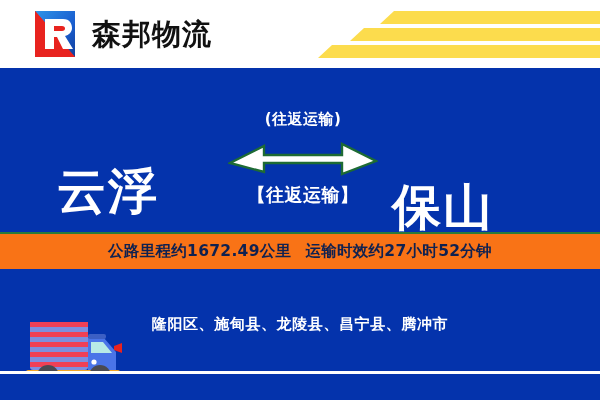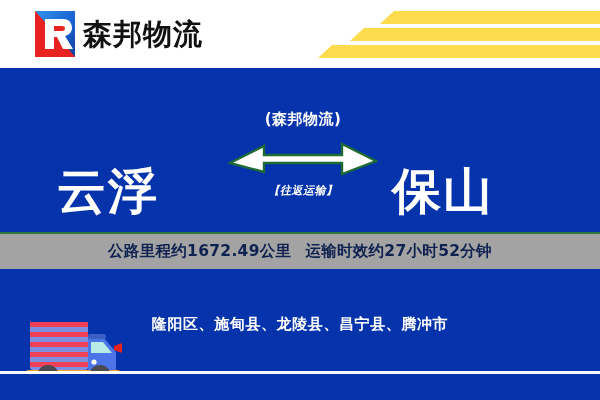--- a/index.html
+++ b/index.html
@@ -29,20 +29,21 @@
     height: 68px;
     background: #ffffff;
     overflow: hidden;
   }
   .brand {
     position: absolute;
     left: 27px;
     top: 9px;
     display: flex;
     align-items: center;
+    gap: 9px;
   }
   .logo-mark {
     width: 56px;
     height: 50px;
     display: block;
   }
   .brand-text {
     display: flex;
     flex-direction: column;
     justify-content: center;
@@ -97,21 +98,21 @@
     top: 124px;
     transform: translateY(-50%);
     font-family: Liberation Serif, serif;
     font-size: 49px;
     font-weight: 700;
     color: #ffffff;
     letter-spacing: 2px;
     white-space: nowrap;
   }
   .city-origin { left: 57px; }
-  .city-dest { left: 392px; }
+  .city-dest { left: 392px; margin-top: 16px; }
 
   .route-mid {
     position: absolute;
     left: 228px;
     top: 42px;
     width: 150px;
     text-align: center;
   }
   .mid-top {
     font-family: "DejaVu Sans", "Liberation Sans", sans-serif;
@@ -121,37 +122,36 @@
     letter-spacing: 0.5px;
     white-space: nowrap;
   }
   .arrow-wrap {
     width: 150px;
     height: 44px;
     margin-top: 4px;
   }
   .mid-bottom {
     font-family: "DejaVu Sans", "Liberation Sans", sans-serif;
-    font-size: 11px;
+    font-size: 18px;
     font-weight: 700;
     color: #ffffff;
     letter-spacing: 0.5px;
     margin-top: 2px;
     white-space: nowrap;
-    font-style: italic;
   }
 
   
   .banner {
     position: absolute;
     left: 0;
     top: 232px;
     width: 600px;
     height: 37px;
-    background: #a3a3a3;
+    background: #f97316;
     border-top: 2px solid #2a7a3a;
     box-sizing: border-box;
     display: flex;
     align-items: center;
     justify-content: center;
   }
   .banner-text {
     font-family: "DejaVu Sans", "Liberation Sans", sans-serif;
     font-size: 15.5px;
     font-weight: 700;
@@ -242,21 +242,21 @@
       <div class="stripe s2"></div>
       <div class="stripe s3"></div>
     </div>
   </div>
 
   <div class="route">
 
     <div class="city city-origin">云浮</div>
 
     <div class="route-mid">
-      <div class="mid-top">(森邦物流)</div>
+      <div class="mid-top">(往返运输)</div>
 
       <svg class="arrow-wrap" viewBox="0 0 150 44">
         <path d="M2 30 L36 13 L36 22 L114 22 L114 11 L148 28 L114 41 L114 30 L36 30 L36 39 Z" fill="#ffffff" stroke="#1e6b34" stroke-width="2.4" stroke-linejoin="miter"></path>
       </svg>
 
       <div class="mid-bottom">【往返运输】</div>
     </div>
 
     <div class="city city-dest">保山</div>
   </div>

